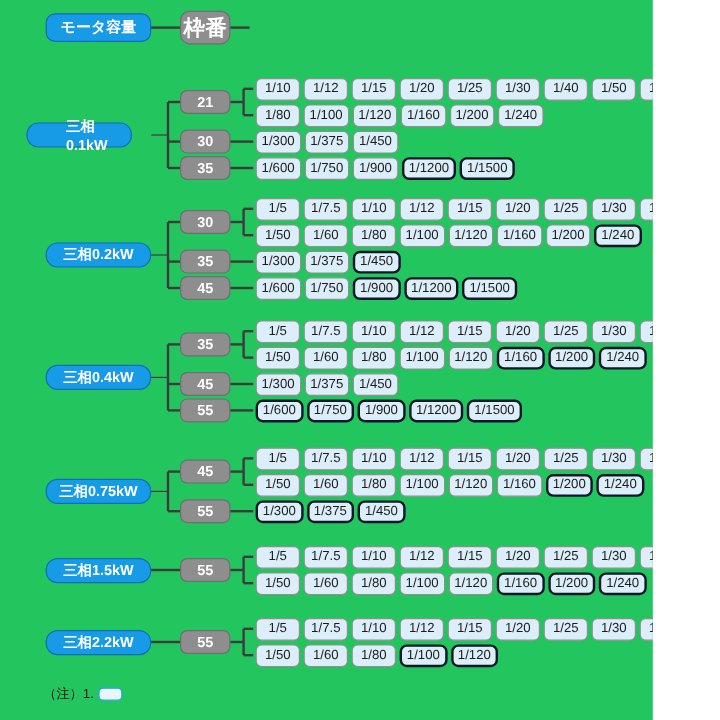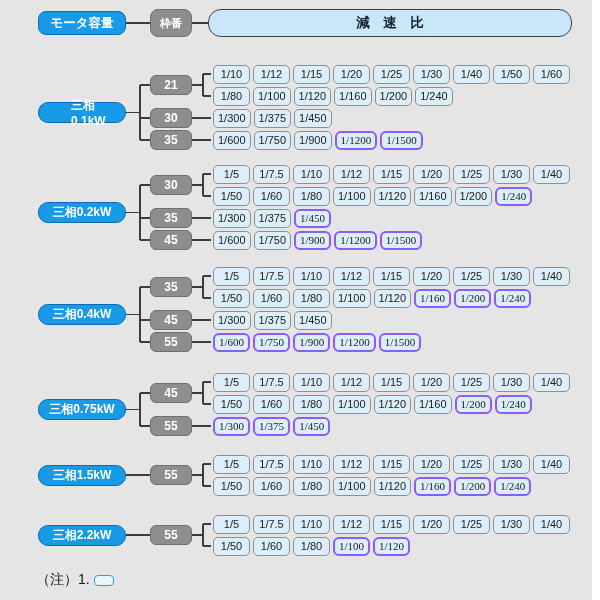--- a/index.html
+++ b/index.html
@@ -1,54 +1,53 @@
 <!DOCTYPE html>
 <html><head>
 <meta charset="utf-8">
 <style>
   html,body{margin:0;padding:0;}
-  #stage{position:relative;width:592px;height:600px;background:#e5e5e5;
+  #stage{position:relative;width:544px;height:600px;background:#22c55e;
          font-family:"Liberation Sans","DejaVu Sans",sans-serif;overflow:hidden;}
   .hline,.vline{position:absolute;background:#3c3c3c;}
   .hline{height:1.5px;}
   .vline{width:1.5px;}
   .hdr-cap{position:absolute;left:38px;top:11px;width:88px;height:24px;background:#179be7;
            border:1.5px solid #0e6cb4;border-radius:8px;color:#fff;font-weight:bold;font-size:12.5px;
            display:flex;align-items:center;justify-content:center;box-sizing:border-box;}
   .hdr-frame{position:absolute;left:150px;top:9px;width:42px;height:28px;background:#8e8e8e;
-           border:1px solid #6f6f6f;border-radius:8px;color:#fff;font-weight:bold;font-size:11px;
+           border:1px solid #6f6f6f;border-radius:8px;color:#fff;font-weight:bold;font-size:18px;
            display:flex;align-items:center;justify-content:center;box-sizing:border-box;}
   .hdr-ratio{position:absolute;left:208px;top:9px;width:364px;height:28px;background:#c9e7f8;
            border:1.5px solid #3f3f3f;border-radius:13px;color:#16202e;font-weight:bold;font-size:13.5px;
            display:flex;align-items:center;justify-content:center;box-sizing:border-box;}
   .cap-box{position:absolute;width:88px;height:21px;background:#179be7;border:1.5px solid #0e6cb4;
            border-radius:10px;color:#fff;font-weight:bold;font-size:12px;
            display:flex;align-items:center;justify-content:center;box-sizing:border-box;}
   .frame-box{position:absolute;width:42px;height:20px;background:#8e8e8e;border:1px solid #6f6f6f;
            border-radius:6px;color:#fff;font-weight:bold;font-size:12px;
            display:flex;align-items:center;justify-content:center;box-sizing:border-box;}
   .ratio-row{position:absolute;display:flex;gap:3px;align-items:center;height:22px;}
   .ratio-box{height:19px;min-width:37px;padding:0 4px;box-sizing:border-box;background:#dceef9;
            border:1px solid #8f8f8f;border-radius:5px;color:#1c1c1c;font-size:11px;
            display:inline-flex;align-items:center;justify-content:center;white-space:nowrap;}
-  .ratio-box.tl{border:2px solid #8b5cf6;border-radius:6px;font-family:Liberation Serif, serif;}
+  .ratio-box.tl{border:2px solid #0f172a;border-radius:6px;}
   .footnote{position:absolute;left:36px;top:571px;display:flex;align-items:center;gap:4px;
-           font-size:14px;color:#151515;}
+           font-size:11px;color:#151515;}
   .fn-box{display:inline-block;width:20px;height:11px;border:1.5px solid #29a3ef;border-radius:4px;
            background:#eaf5fc;box-sizing:border-box;}
 </style>
 </head>
 <body>
 
 <div id="stage">
   <div class="hdr-cap">モータ容量</div>
   <div class="hline" style="left:126px;top:22px;width:24px"></div>
   <div class="hdr-frame">枠番</div>
   <div class="hline" style="left:192px;top:22px;width:16px"></div>
-  <div class="hdr-ratio">減　速　比</div>
 
   <div id="diagram">
       <div class="frame-box" style="left: 150px; top: 75px;">21</div>
       <div class="hline" style="left: 192px; top: 84.25px; width: 11px;"></div>
       <div class="vline" style="left: 202.25px; top: 74px; height: 22px;"></div>
       <div class="hline" style="left: 203px; top: 73.25px; width: 8px;"></div>
       <div class="hline" style="left: 203px; top: 95.25px; width: 8px;"></div>
       <div class="ratio-row" style="left: 213px; top: 63px;">
         <span class="ratio-box">1/10</span>
         <span class="ratio-box">1/12</span>
@@ -77,21 +76,21 @@
       </div>
       <div class="frame-box" style="left: 150px; top: 130px;">35</div>
       <div class="hline" style="left: 192px; top: 139.25px; width: 19px;"></div>
       <div class="ratio-row" style="left: 213px; top: 129px;">
         <span class="ratio-box">1/600</span>
         <span class="ratio-box">1/750</span>
         <span class="ratio-box">1/900</span>
         <span class="ratio-box tl">1/1200</span>
         <span class="ratio-box tl">1/1500</span>
       </div>
-      <div class="cap-box" style="left: 38px; top: 102px; padding-left: 32px;">三相0.1kW</div>
+      <div class="cap-box" style="left: 22px; top: 102px; padding-left: 32px;">三相0.1kW</div>
       <div class="hline" style="left: 126px; top: 111.75px; width: 14px;"></div>
       <div class="vline" style="left: 139.25px; top: 85px; height: 55px;"></div>
       <div class="hline" style="left: 140px; top: 84.25px; width: 10px;"></div>
       <div class="hline" style="left: 140px; top: 117.25px; width: 10px;"></div>
       <div class="hline" style="left: 140px; top: 139.25px; width: 10px;"></div>
       <div class="frame-box" style="left: 150px; top: 175px;">30</div>
       <div class="hline" style="left: 192px; top: 184.25px; width: 11px;"></div>
       <div class="vline" style="left: 202.25px; top: 174px; height: 22px;"></div>
       <div class="hline" style="left: 203px; top: 173.25px; width: 8px;"></div>
       <div class="hline" style="left: 203px; top: 195.25px; width: 8px;"></div>

